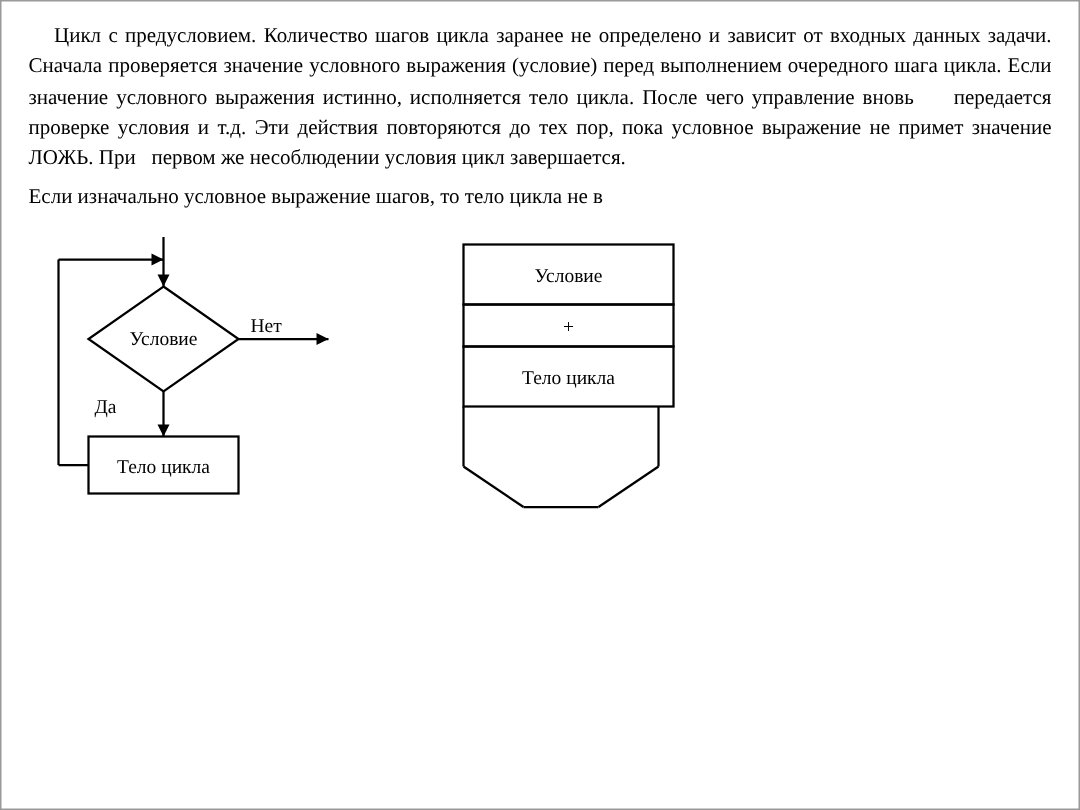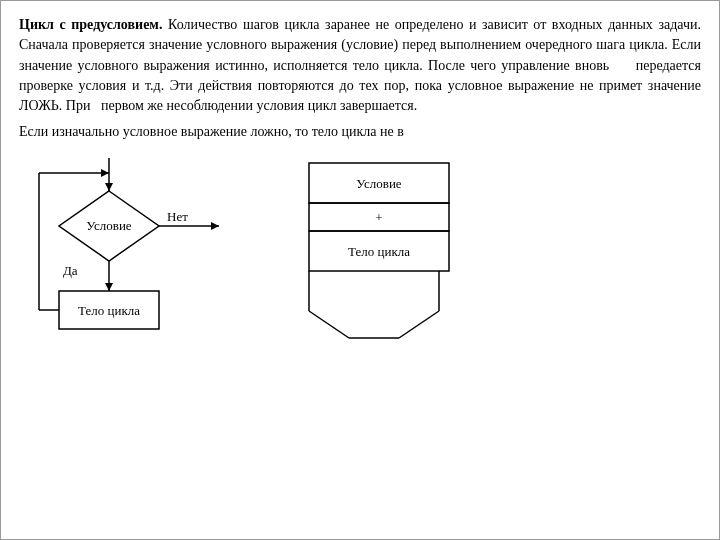--- a/index.html
+++ b/index.html
@@ -18,21 +18,22 @@
       border: 1px solid #999;
       display: flex;
       flex-direction: column;
     }
     .text-block {
       line-height: 1.45;
       text-align: justify;
       margin-bottom: 6px;
     }
     .text-block .bold-italic {
-      font-weight: bold;
+      font-weight: normal;
+      margin-left: 17px;
     }
     .diagrams-row {
       display: flex;
       flex-direction: row;
       align-items: flex-start;
       margin-top: 4px;
       gap: 30px;
       padding-left: 10px;
     }
     
@@ -54,21 +55,21 @@
   </style>
 </head>
 <body>
 
 <div class="container">
   <div class="text-block">
     <span class="bold-italic">Цикл с предусловием.</span>
     <span> Количество шагов цикла заранее не определено и зависит от входных данных задачи. Сначала проверяется значение условного выражения (условие) перед выполнением очередного шага цикла. Если значение условного выражения истинно, исполняется тело цикла. После чего управление вновь&nbsp;&nbsp;&nbsp;&nbsp; передается проверке условия и т.д. Эти действия повторяются до тех пор, пока условное выражение не примет значение ЛОЖЬ. При&nbsp;&nbsp; первом же несоблюдении условия цикл завершается.</span>
   </div>
   <div class="text-block">
-    <span>Если изначально условное выражение ложно, то тело цикла не в</span>
+    <span>Если изначально условное выражение шагов, то тело цикла не в</span>
   </div>
 
   <div class="diagrams-row">
 
     <div class="flowchart-left">
       <svg width="220" height="215">
 
         <line x1="80" y1="5" x2="80" y2="38" stroke="#000" stroke-width="1.5"></line>
         <polygon points="80,38 76,30 84,30" fill="#000"></polygon>
 

